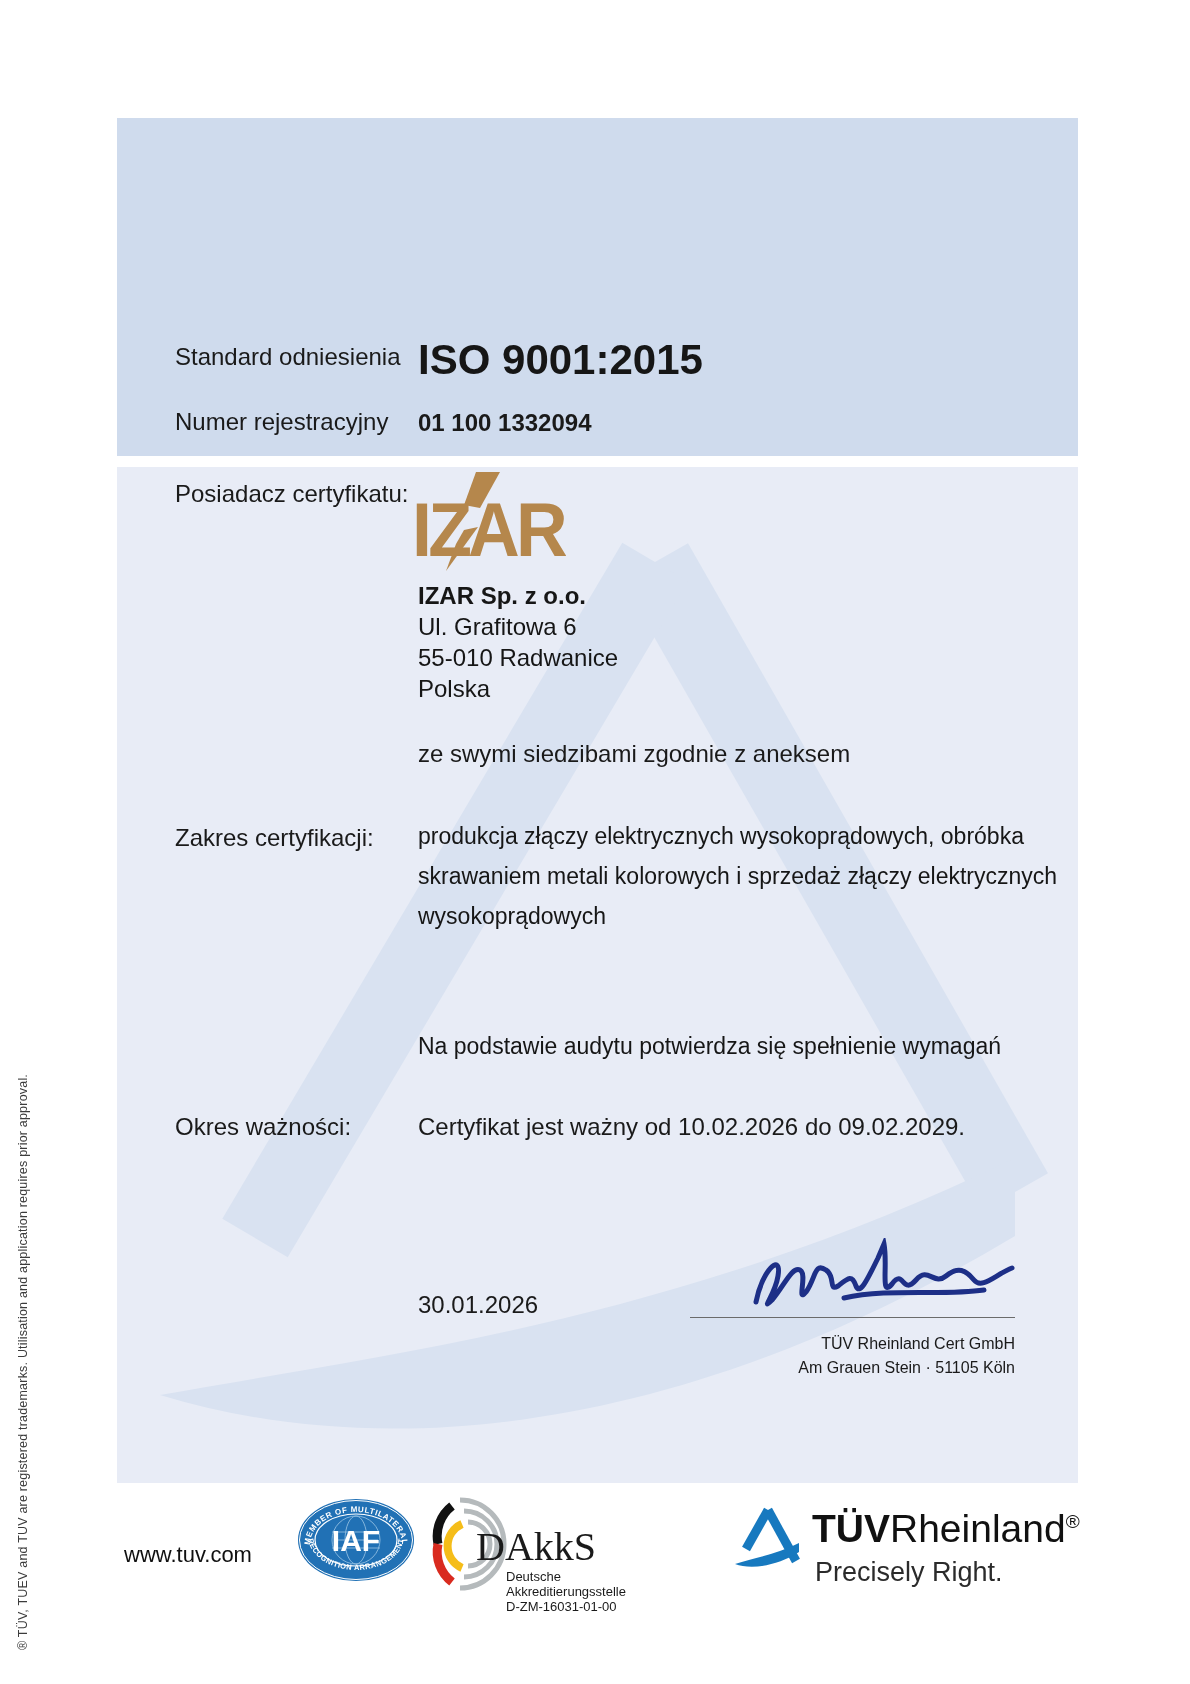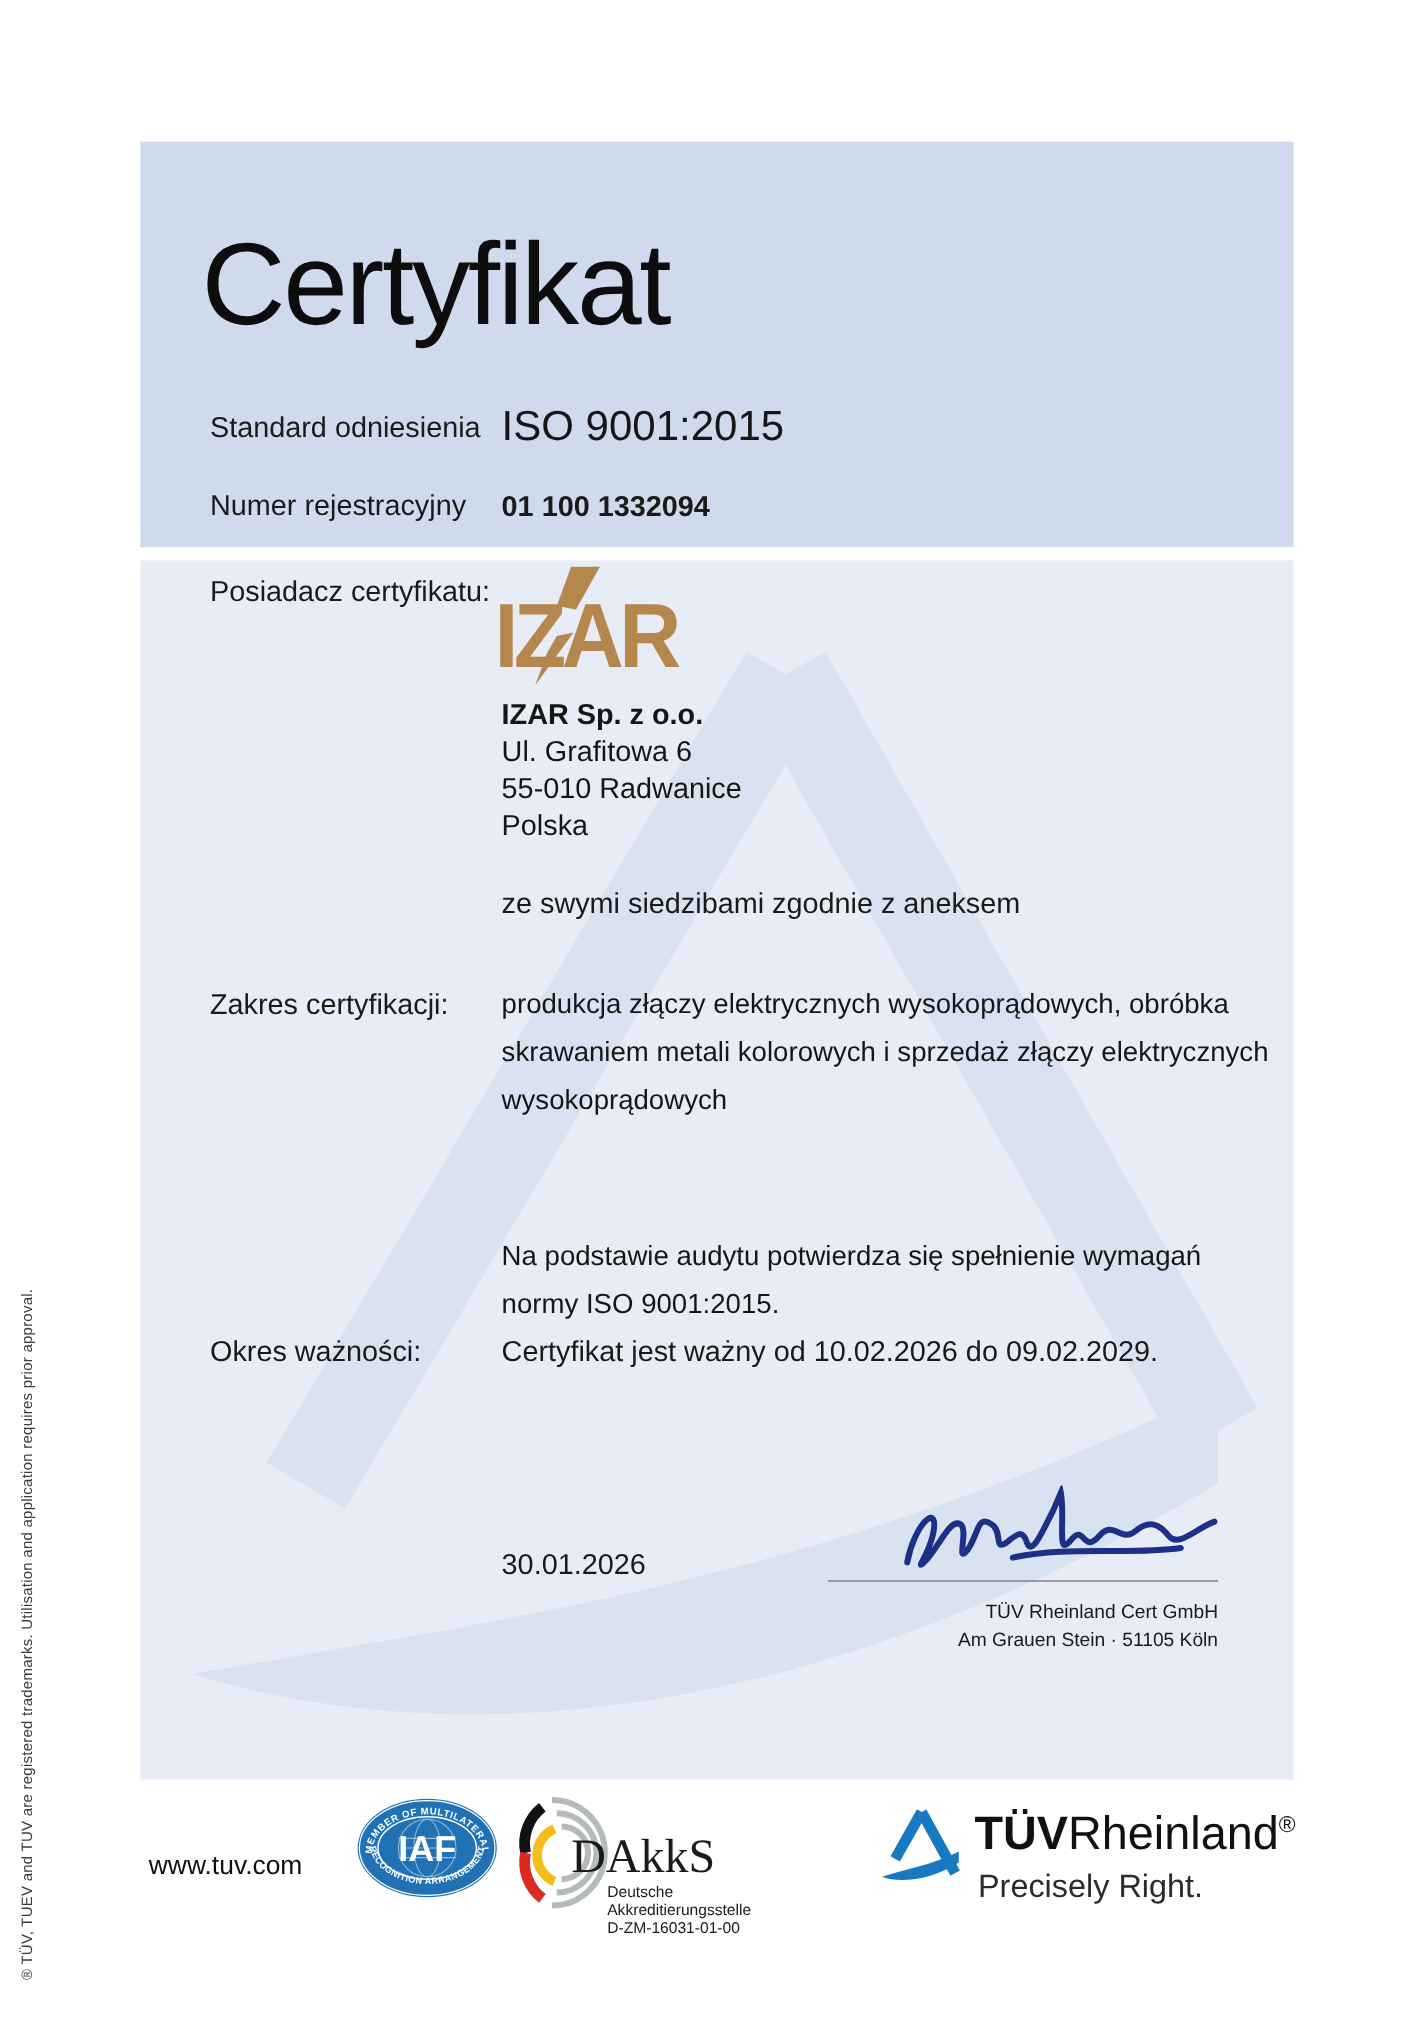--- a/index.html
+++ b/index.html
@@ -10,21 +10,21 @@
   }
   .abs{position:absolute;}
   .band-top{left:117px;top:118px;width:961px;height:338px;background:#cfdbed;}
   .band-main{left:117px;top:467px;width:961px;height:1016px;background:#e8ecf6;}
   .doc-title{left:168px;top:186px;font-size:97px;line-height:1.05;letter-spacing:-2px;color:#0d0d0d;}
   .lbl{font-size:24px;color:#1a1a1a;}
   .val{font-size:24px;color:#1a1a1a;}
   .bold{font-weight:bold;}
   .col-label{left:175px;}
   .col-value{left:418px;}
-  .iso-value{font-size:35px;font-weight:normal;}
+  .iso-value{font-size:42px;font-weight:bold;}
   .addr{font-size:24px;line-height:31px;}
   .scope-line,.audit-line{font-size:23px;line-height:40px;white-space:nowrap;}
   .sig-line{left:690px;top:1317px;width:325px;height:0;border-top:1.5px solid #6b6b6b;}
   .issuer{font-size:16px;line-height:24px;text-align:right;width:400px;color:#1a1a1a;}
   .side-note{
     left:16px;top:1650px;transform:rotate(-90deg);transform-origin:0 0;
     font-size:12.5px;color:#3c3c3c;white-space:nowrap;letter-spacing:0.2px;
   }
   .website{left:124px;top:1542px;font-size:22px;color:#101010;}
   .tuv-wordmark{left:812px;top:1507px;font-size:39px;color:#111;white-space:nowrap;}
@@ -45,21 +45,20 @@
   <svg class="abs" style="left:100px;top:520px;" width="960" height="920" viewBox="0 0 960 920">
     <g stroke="#d9e2f1" fill="none" stroke-width="76">
       <path d="M555 42 L915 672"></path>
       <path d="M555 42 L155 718"></path>
     </g>
     <path d="M60 875 C300 832 580 800 915 638 L915 716 C600 905 300 948 60 875 Z" fill="#d9e2f1"></path>
   </svg>
 
   <div class="abs side-note">® TÜV, TUEV and TUV are registered trademarks. Utilisation and application requires prior approval.</div>
 
-  <div class="abs doc-title">Certyfikat</div>
   <div class="abs lbl col-label" style="top:343px;">Standard odniesienia</div>
   <div class="abs iso-value col-value" style="top:336px;">ISO 9001:2015</div>
   <div class="abs lbl col-label" style="top:408px;">Numer rejestracyjny</div>
   <div class="abs val bold col-value" style="top:409px;">01 100 1332094</div>
 
   <div class="abs lbl col-label" style="top:480px;">Posiadacz certyfikatu:</div>
 
   <svg class="abs" style="left:412px;top:472px;" width="154" height="100" viewBox="0 0 154 100">
     <g fill="#b5874c">
       <polygon points="64,0 88,0 68,36 52,33"></polygon>
@@ -73,21 +72,20 @@
   <div class="abs addr col-value" style="top:642px;">55-010 Radwanice</div>
   <div class="abs addr col-value" style="top:673px;">Polska</div>
   <div class="abs val col-value" style="top:740px;">ze swymi siedzibami zgodnie z aneksem</div>
 
   <div class="abs lbl col-label" style="top:824px;">Zakres certyfikacji:</div>
   <div class="abs scope-line col-value" style="top:856px;">skrawaniem metali kolorowych i sprzedaż złączy elektrycznych</div>
   <div class="abs scope-line col-value" style="top:816px;">produkcja złączy elektrycznych wysokoprądowych, obróbka</div>
   <div class="abs scope-line col-value" style="top:896px;">wysokoprądowych</div>
 
   <div class="abs audit-line col-value" style="top:1026px;">Na podstawie audytu potwierdza się spełnienie wymagań</div>
-  <div class="abs audit-line col-value" style="top:1066px;">normy ISO 9001:2015.</div>
 
   <div class="abs lbl col-label" style="top:1113px;">Okres ważności:</div>
   <div class="abs val col-value" style="top:1113px;text-align:right;">Certyfikat jest ważny od 10.02.2026 do 09.02.2029.</div>
 
   <div class="abs val col-value" style="top:1291px;">30.01.2026</div>
 
   <svg class="abs" style="left:748px;top:1238px;" width="272" height="92" viewBox="0 0 272 92">
     <path d="M8,64 C14,32 34,14 30,38 C27,57 12,74 24,62 C36,48 44,28 52,32
              C60,36 48,66 58,54 C68,40 66,24 78,32 C88,38 80,54 90,48
              C100,40 104,36 108,48 C112,58 120,40 130,20 L136,6

